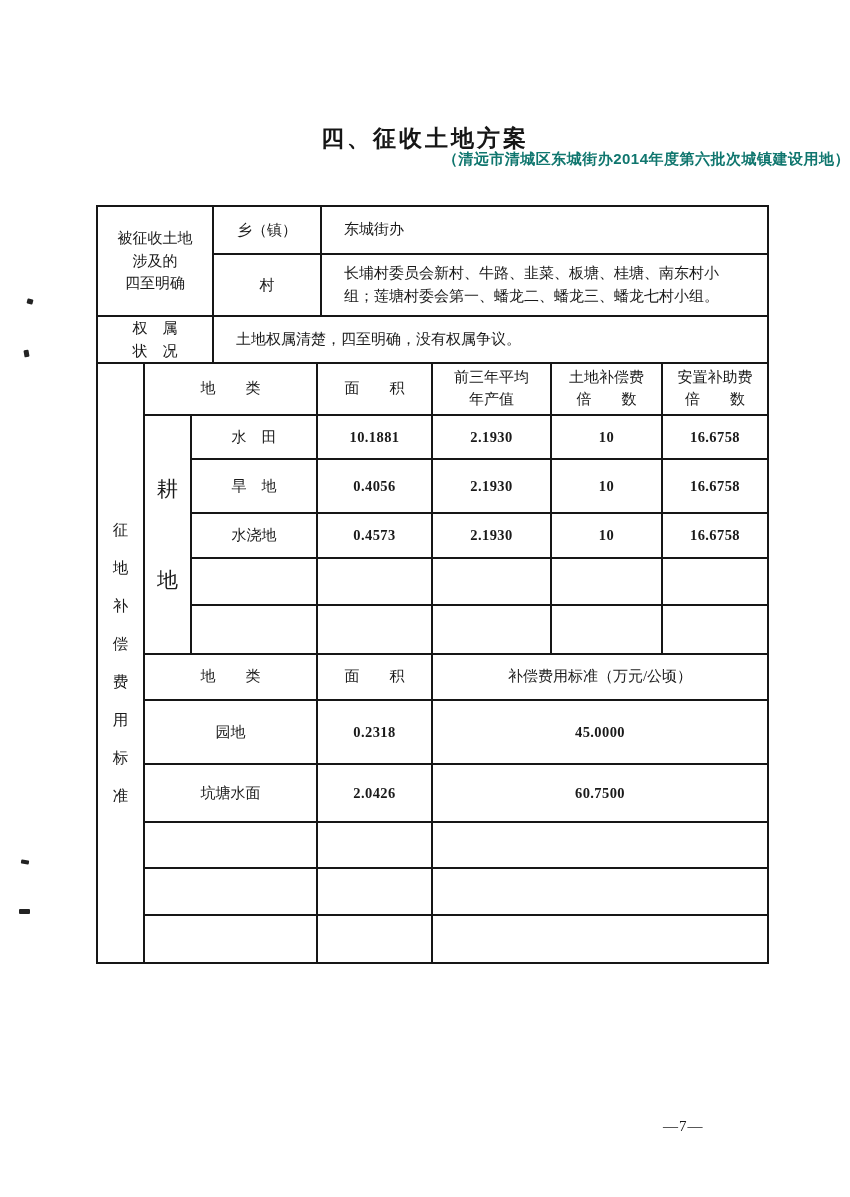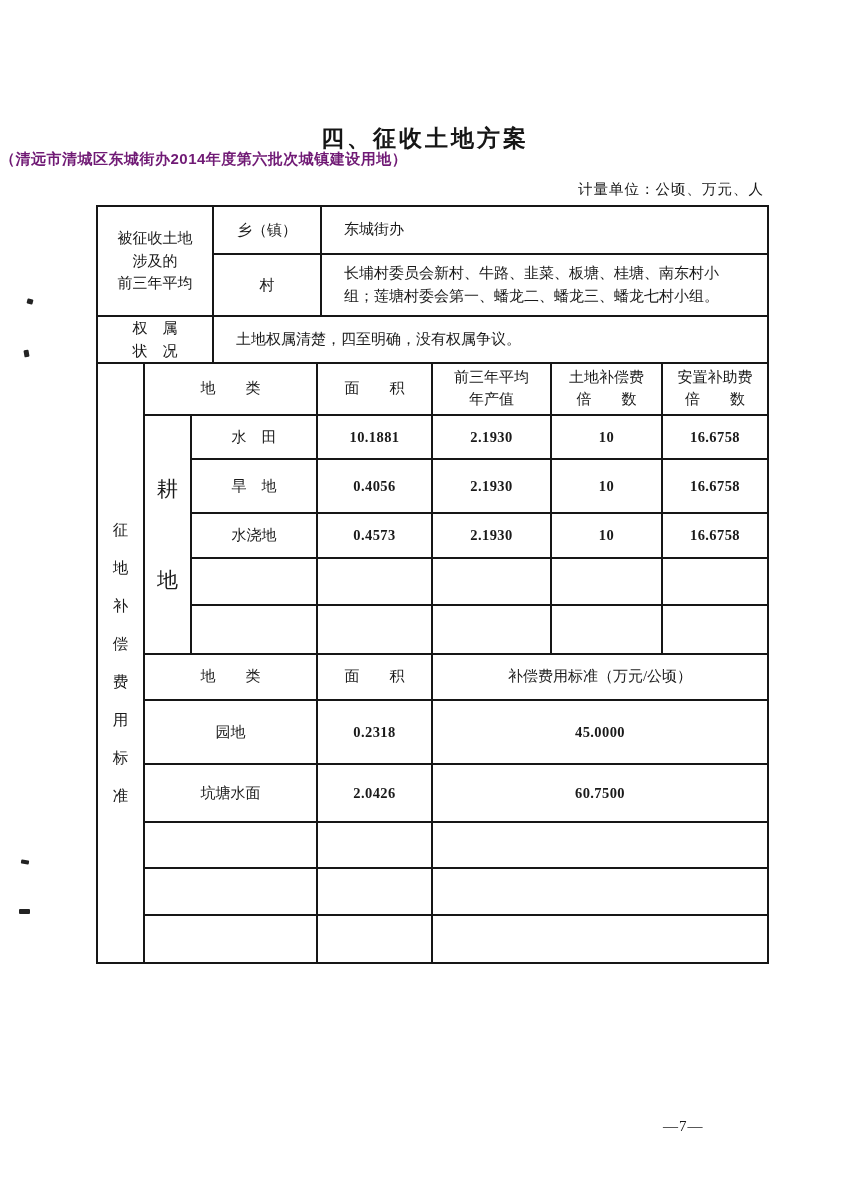--- a/index.html
+++ b/index.html
@@ -9,23 +9,23 @@
     -webkit-font-smoothing:antialiased;
   }
   .sheet { position:absolute; inset:0; overflow:hidden; }
 
   .title {
     position:absolute; top:104px; left:0; width:100%; text-align:center;
     font-family:"Liberation Sans", sans-serif; font-weight:700;
     font-size:23px; letter-spacing:3px; color:#161616;margin-top:19px;
   }
   .subtitle {
-    position:absolute; top:150px; left:0; width:100%; text-align:left;
+    position:absolute; top:150px; left:0; width:100%; text-align:right;
     font-family:"Liberation Sans", sans-serif; font-weight:700;
-    font-size:15px; letter-spacing:0.5px; color:#701a75;
+    font-size:15px; letter-spacing:0.5px; color:#0f766e;
   }
   .unit-note {
     position:absolute; top:180px; left:98px; width:666px; text-align:right;
     font-size:14.5px; letter-spacing:1px; color:#161616;
   }
 
   .tablewrap { position:absolute; top:205px; left:96px; width:671px; }
   table { border-collapse:collapse; table-layout:fixed; width:671px; }
   td {
     border:2px solid #161616; padding:0 2px; vertical-align:middle;
@@ -59,36 +59,35 @@
   .s4 { left:19px; top:909px; width:11px; height:5px; }
   .s5 { left:384px; top:141px; width:9px; height:2px; background:#3a3a3a; }
 </style>
 </head>
 <body>
 
 <div class="sheet">
 
   <div class="title">四、征收土地方案</div>
   <div class="subtitle">（清远市清城区东城街办2014年度第六批次城镇建设用地）</div>
-  <div class="unit-note">计量单位：公顷、万元、人</div>
 
   <div class="tablewrap">
 
     <table class="t-top">
       <colgroup>
           <col style="width:116px">
           <col style="width:108px">
           <col style="width:447px">
         </colgroup>
       <tbody>
           <tr style="height:48px">
         <td rowspan="2">
               <span class="pre">被征收土地
 涉及的
-前三年平均</span>
+四至明确</span>
             </td>
         <td>
               <span class="pre">乡（镇）</span>
             </td>
         <td class="val-left">
               <span class="pre">东城街办</span>
             </td>
       </tr>
       <tr style="height:62px">
         <td>

